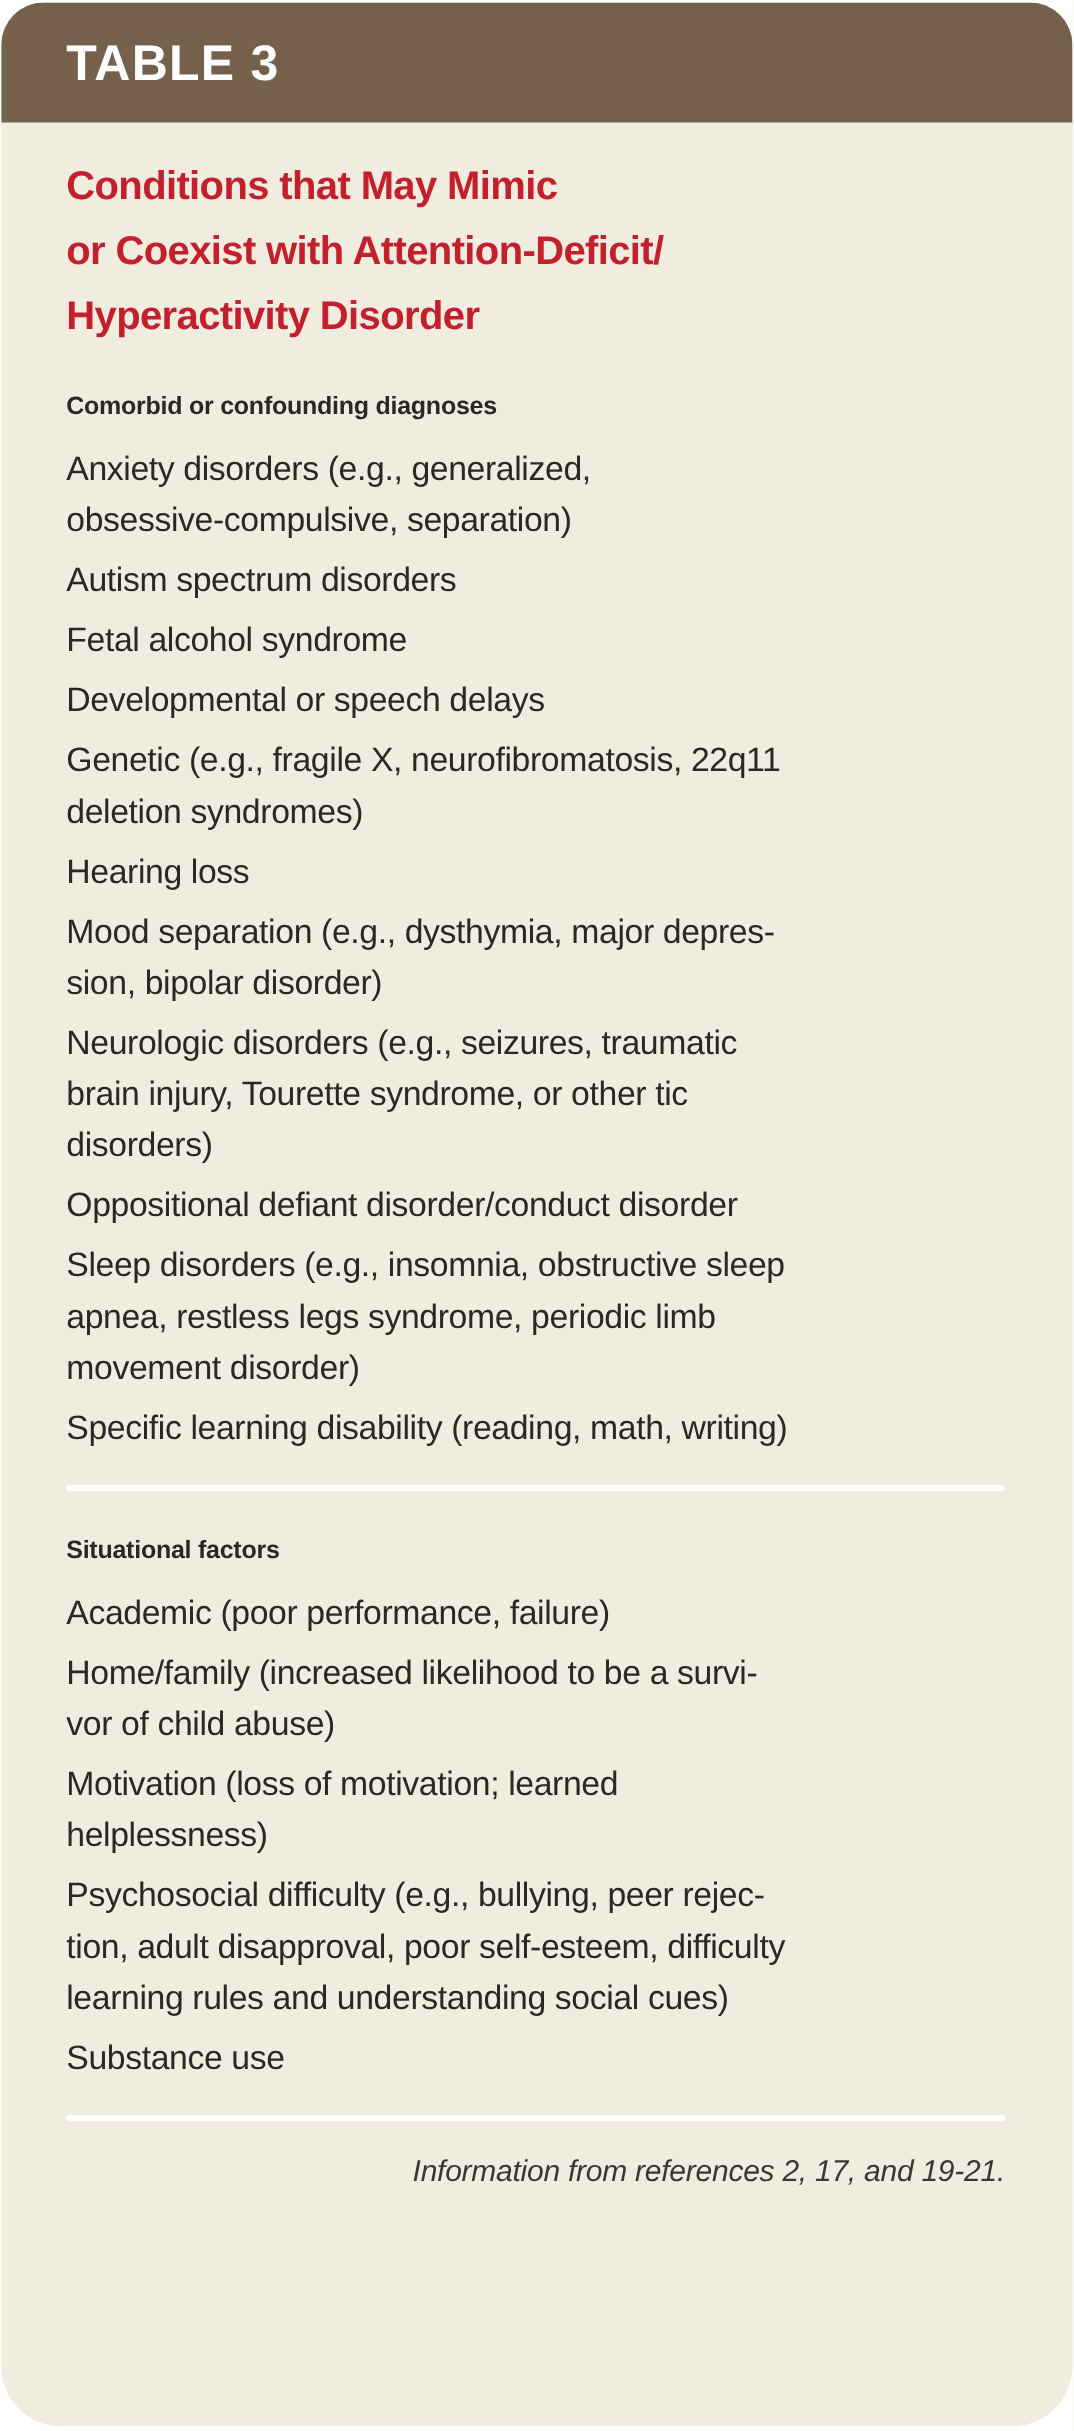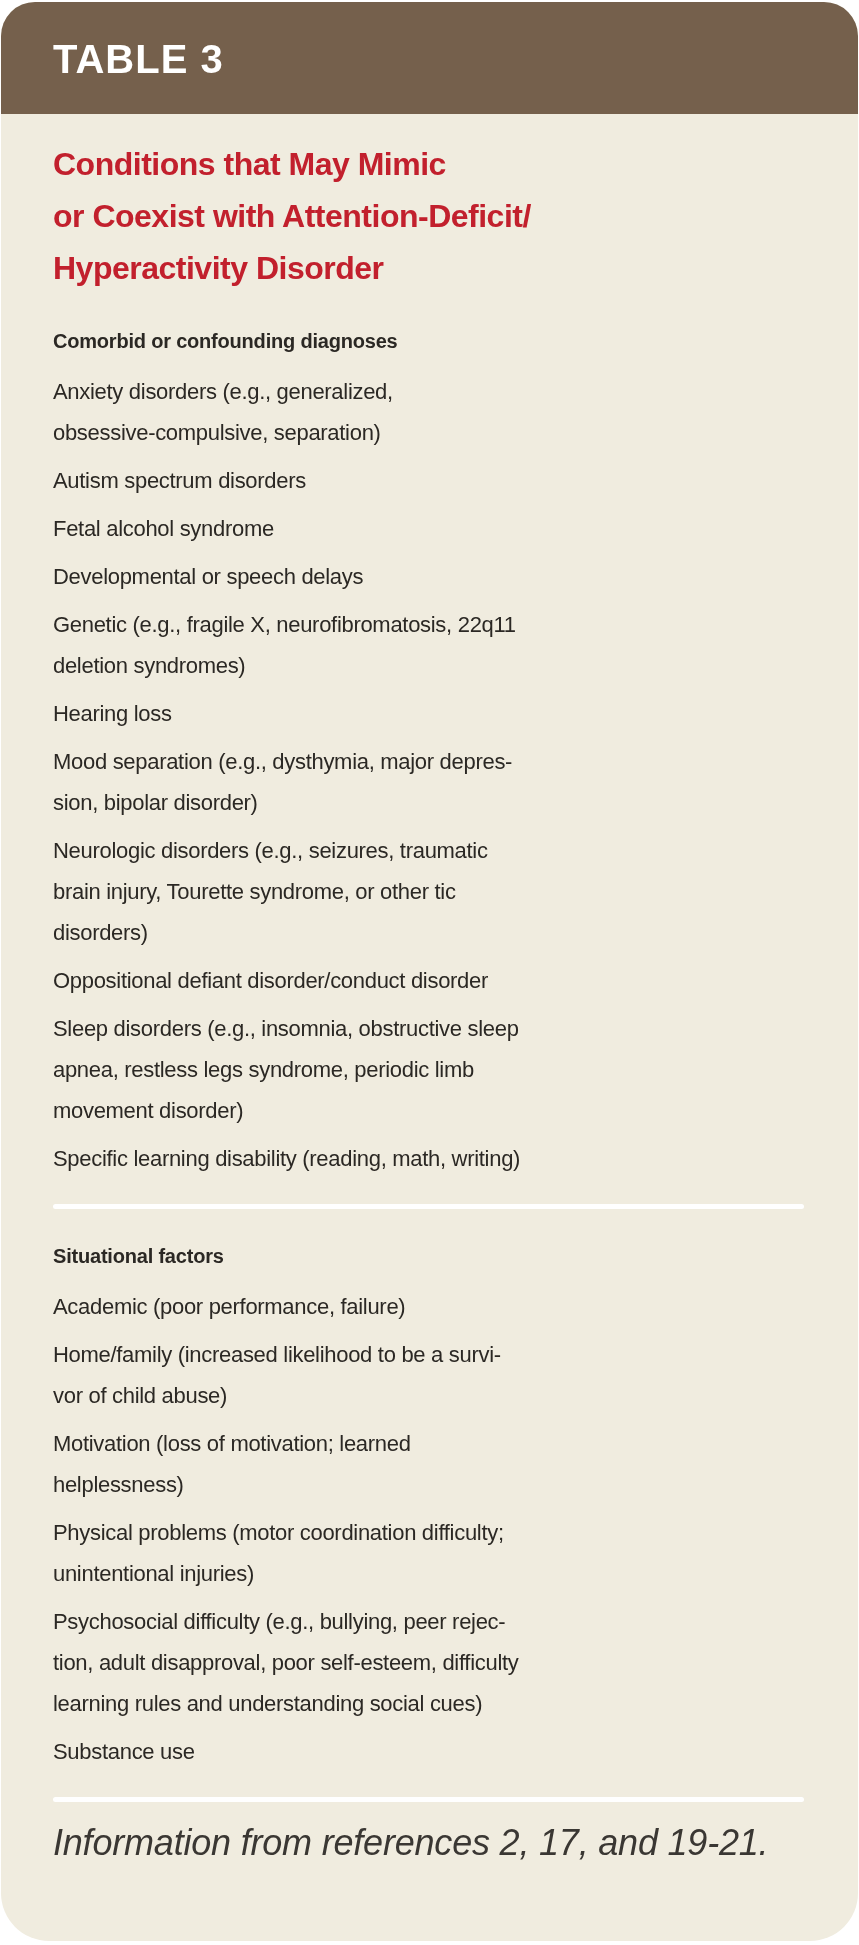--- a/index.html
+++ b/index.html
@@ -22,21 +22,21 @@
   .card{
     position:relative;
     margin:2px 1px 0 1px;
     width:857px;
     height:1939px;
     background:var(--cream);
     border-radius:34px 34px 48px 48px;
     overflow:hidden;
   }
   .band{
-    height:112px;
+    height:96px;
     background:var(--brown);
     display:flex;
     align-items:center;
     padding-left:52px;
     text-align:right;
   }
   .band-label{
     color:#ffffff;
     font-size:40px;
     font-weight:bold;
@@ -63,39 +63,40 @@
     font-weight:bold;
     letter-spacing:-0.2px;
   }
   ul.items{
     list-style:none;
     margin:9px 0 0 0;
     padding:0;
   }
   ul.items li{
     color:var(--ink);
-    font-size:22px;
+    font-size:27px;
     line-height:41px;
     letter-spacing:-0.3px;
     margin:0 0 7px 0;
     white-space:pre-line;
   }
   .divider{
     height:5px;
     background:var(--divider);
     border-radius:3px;
     margin:25px 0 23px 0;
   }
   .footnote{
     margin:22px 0 0 0;
     color:var(--muted);
-    font-size:36px;
+    font-size:24px;
     line-height:36px;
     font-style:italic;
     letter-spacing:-0.2px;
+    text-align:right;
   }
 </style>
 </head>
 <body>
 
 <div class="card">
 
   <div class="band">
     <span class="band-label">TABLE 3</span>
   </div>
@@ -133,22 +134,20 @@
     <div class="divider"></div>
 
     <div>
       <h2 class="section-heading">Situational factors</h2>
       <ul class="items">
         <li>Academic (poor performance, failure)</li>
         <li>Home/family (increased likelihood to be a survi-
 vor of child abuse)</li>
         <li>Motivation (loss of motivation; learned
 helplessness)</li>
-        <li>Physical problems (motor coordination difficulty;
-unintentional injuries)</li>
         <li>Psychosocial difficulty (e.g., bullying, peer rejec-
 tion, adult disapproval, poor self-esteem, difficulty
 learning rules and understanding social cues)</li>
         <li>Substance use</li>
       </ul>
     </div>
 
     <div class="divider"></div>
 
     <p class="footnote">Information from references 2, 17, and 19-21.</p>

